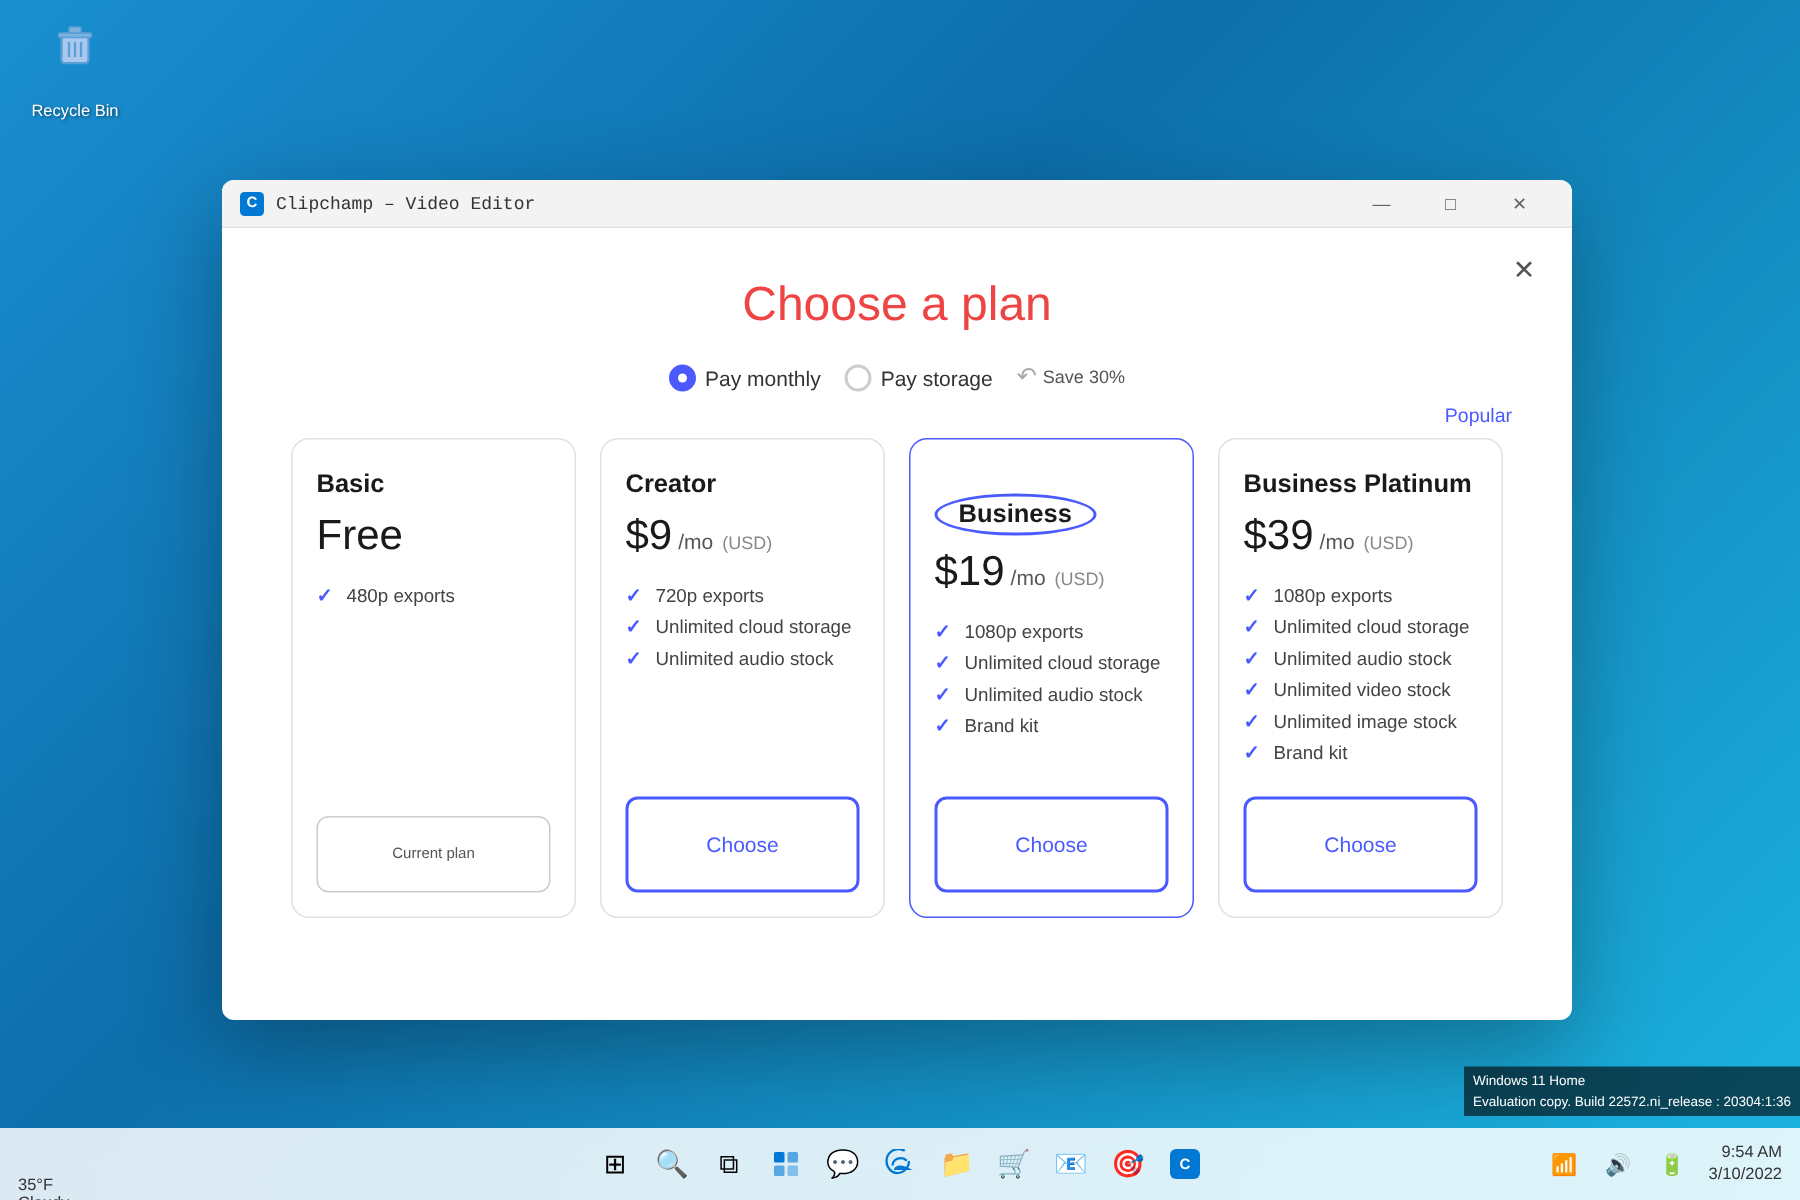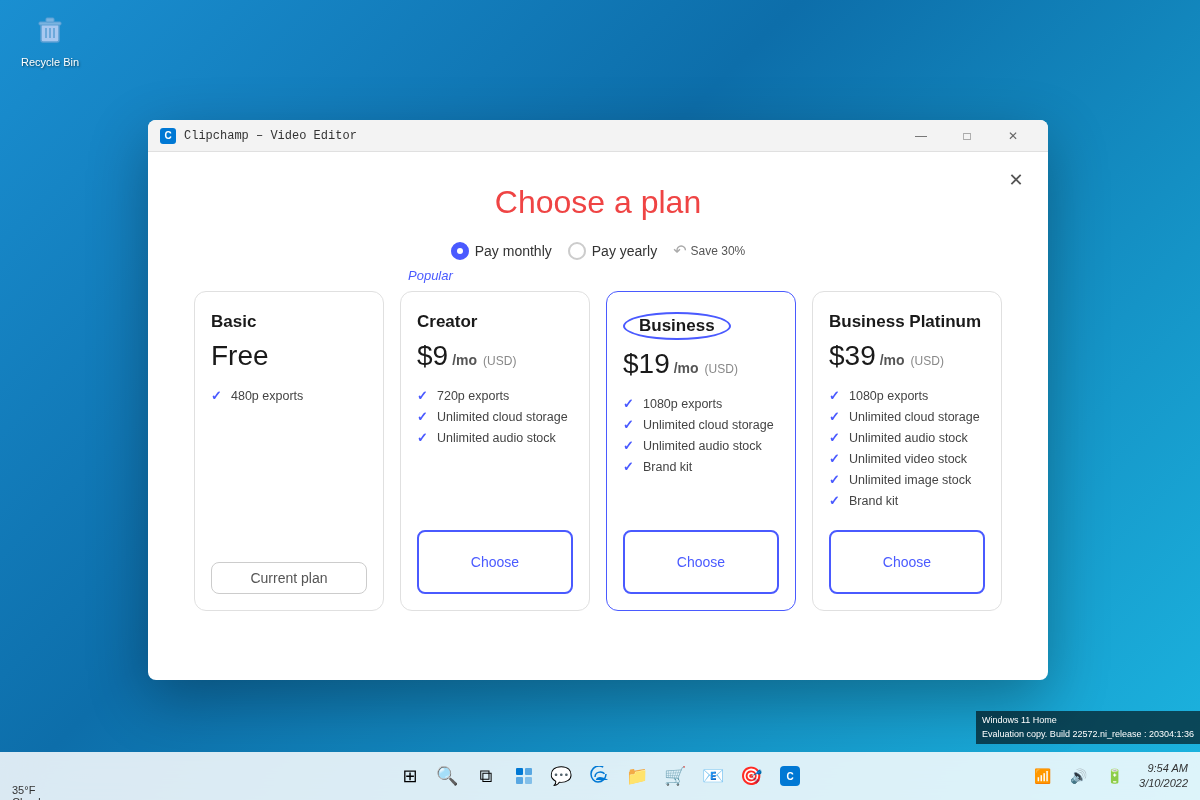--- a/index.html
+++ b/index.html
@@ -34,21 +34,21 @@
       width: 36px;
       height: 36px;
       display: flex;
       align-items: center;
       justify-content: center;
     }
     .recycle-bin-label {
       color: white;
       font-size: 11px;
       text-align: center;
-      margin-top: 8px;
+      margin-top: 20px;
       text-shadow: 1px 1px 2px rgba(0,0,0,0.5);
     }
 
     
     .taskbar {
       position: absolute;
       bottom: 0;
       left: 0;
       right: 0;
       height: 48px;
@@ -86,21 +86,21 @@
       cursor: pointer;
       font-size: 18px;
     }
     .taskbar-right {
       display: flex;
       align-items: center;
       gap: 8px;
       font-size: 11px;
       color: #333;
     }
-    .taskbar-time { text-align: right; line-height: 1.4; font-style: italic; }
+    .taskbar-time { text-align: right; line-height: 1.4; }
     .taskbar-sys-icons { display: flex; gap: 4px; }
 
     
     .window {
       position: absolute;
       top: 120px;
       left: 148px;
       width: 900px;
       height: 560px;
       background: white;
@@ -275,21 +275,20 @@
       margin-bottom: 16px;
     }
     .price-amount {
       font-size: 28px;
       font-weight: 400;
       color: #1a1a1a;
     }
     .price-period {
       font-size: 14px;
       color: #555;
-      font-weight: bold;
     }
     .price-currency {
       font-size: 12px;
       color: #888;
       margin-left: 2px;
     }
     .plan-features {
       list-style: none;
       flex: 1;
       margin-bottom: 16px;
@@ -305,26 +304,26 @@
     .check-icon {
       color: #4a5aff;
       font-size: 13px;
       font-weight: bold;
       min-width: 14px;
     }
 
     
     .btn-current {
       width: 100%;
-      padding: 7px;
+      padding: 19px;
       border: 1.5px solid #ccc;
       border-radius: 8px;
       background: white;
       color: #555;
-      font-size: 14px;
+      font-size: 10px;
       cursor: pointer;
       text-align: center;
     }
     .btn-choose {
       width: 100%;
       padding: 22px;
       border: 2px solid #4a5aff;
       border-radius: 8px;
       background: white;
       color: #4a5aff;
@@ -392,29 +391,29 @@
 
       <h1 class="dialog-title">Choose a plan</h1>
 
       <div class="billing-toggle">
         <div class="radio-option">
           <div class="radio-circle checked"></div>
           <span class="radio-label">Pay monthly</span>
         </div>
         <div class="radio-option">
           <div class="radio-circle"></div>
-          <span class="radio-label">Pay yearly</span>
+          <span class="radio-label">Pay storage</span>
         </div>
         <div class="save-badge">
           <span style="font-size:16px;color:#aaa;">↶</span>
           <span>Save 30%</span>
         </div>
       </div>
 
-      <div style="display:flex; justify-content:flex-start; margin-bottom:4px; padding-left:220px;font-style:italic;">
+      <div style="display:flex; justify-content:flex-end; margin-bottom:4px; padding-left:220px;">
         <span class="popular-label">Popular</span>
       </div>
 
       <div class="plans-container">
 
         <div class="plan-card">
           <div class="plan-name">Basic</div>
           <div class="plan-price">
             <span class="price-amount">Free</span>
           </div>
@@ -446,21 +445,21 @@
             <li>
                 <span class="check-icon">✓</span>
                 <span>Unlimited audio stock</span>
               </li>
           </ul>
           <button class="btn-choose">Choose</button>
         </div>
 
         <div class="plan-card highlighted">
           <div class="plan-name">
-            <span style="display:inline-block; border:2px solid #4a5aff; border-radius:50%; padding:2px 14px; color:#1a1a1a;">Business</span>
+            <span style="display:inline-block; border:2px solid #4a5aff; border-radius:50%; padding:2px 14px; color:#1a1a1a;margin-top:16px;">Business</span>
           </div>
           <div class="plan-price">
             <span class="price-amount">$19</span>
             <span class="price-period">/mo</span>
             <span class="price-currency">(USD)</span>
           </div>
           <ul class="plan-features">
             <li>
                 <span class="check-icon">✓</span>
                 <span>1080p exports</span>

